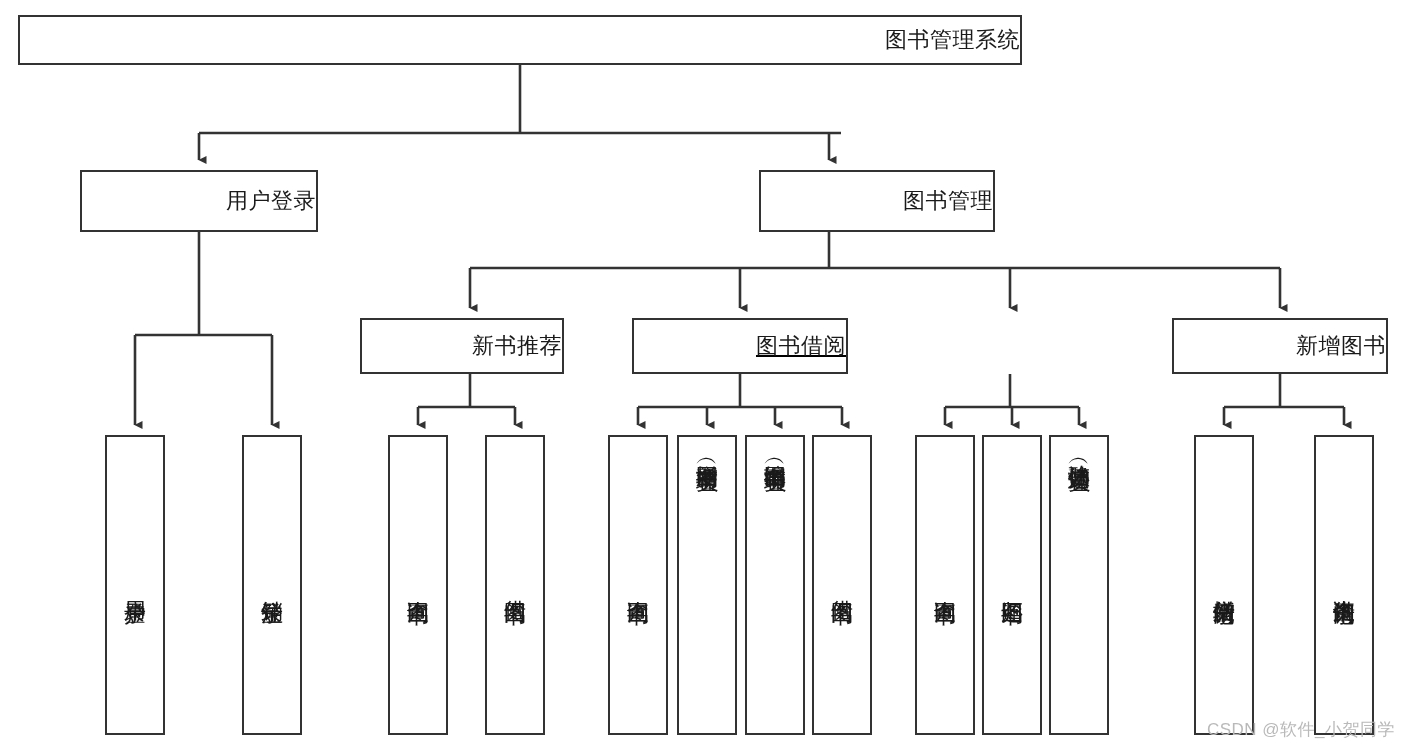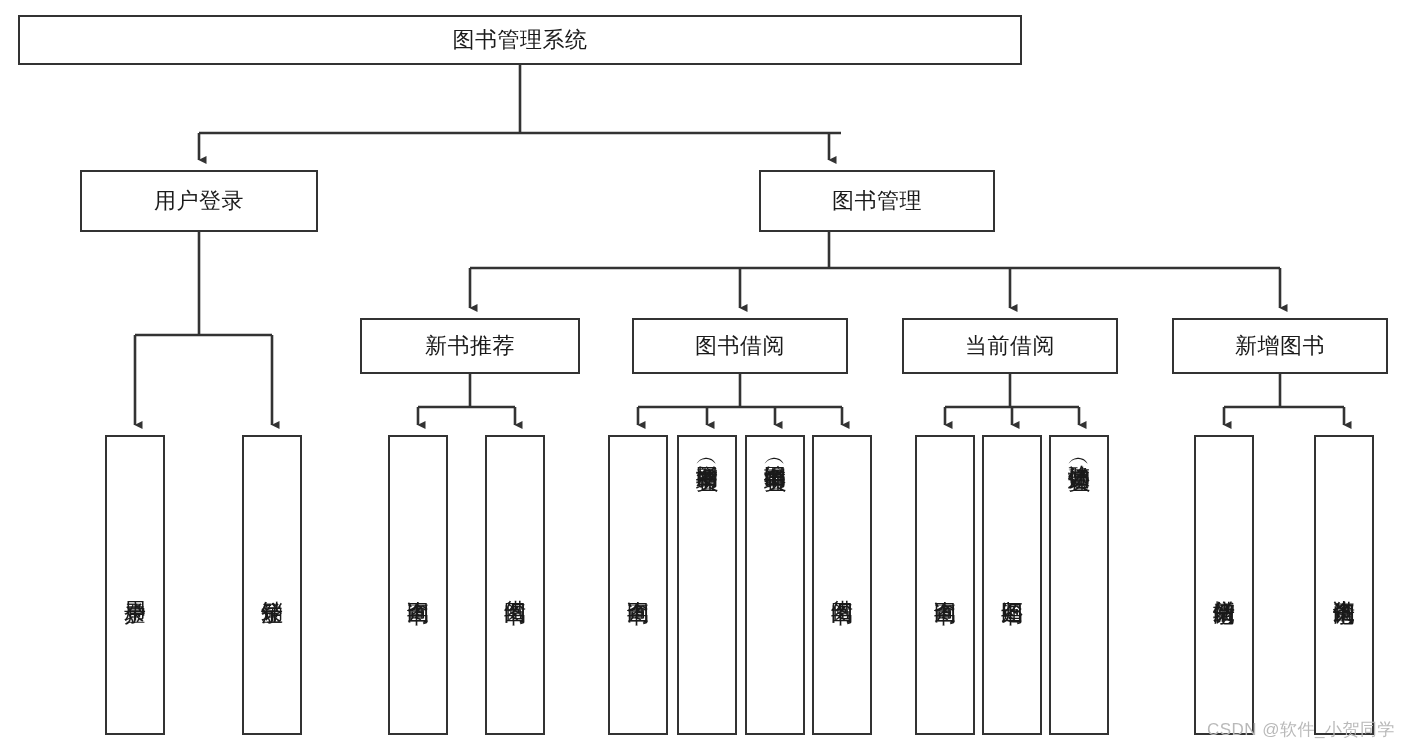--- a/index.html
+++ b/index.html
@@ -21,21 +21,21 @@
     width: 1405px;
     height: 747px;
   }
   .node-box {
     position: absolute;
     box-sizing: border-box;
     border: 2px solid #333333;
     background: #ffffff;
     display: flex;
     align-items: center;
-    justify-content: center;
+    justify-content: flex-end;
   }
   .node-label-h {
     font-size: 22px;
     color: #1a1a1a;
     line-height: 1.1;
     white-space: nowrap;
     letter-spacing: 0.5px;
   }
   .node-label-v {
     writing-mode: vertical-rl;
@@ -133,28 +133,25 @@
     <span class="node-label-h">图书管理系统</span>
   </div>
 
   <div class="node-box" style="left:80px; top:170px; width:238px; height:62px;">
     <span class="node-label-h">用户登录</span>
   </div>
   <div class="node-box" style="left:711px; top:170px; width:236px; height:62px;margin-left:48px;">
     <span class="node-label-h">图书管理</span>
   </div>
 
-  <div class="node-box" style="left:360px; top:318px; width:220px; height:56px;">
+  <div class="node-box" style="left:360px; top:318px; width:204px; height:56px;">
     <span class="node-label-h">新书推荐</span>
   </div>
-  <div class="node-box" style="left:632px; top:318px; width:216px; height:56px;">
+  <div class="node-box" style="left:632px; top:318px; width:216px; height:56px;text-decoration:underline;">
     <span class="node-label-h">图书借阅</span>
-  </div>
-  <div class="node-box" style="left:902px; top:318px; width:216px; height:56px;">
-    <span class="node-label-h">当前借阅</span>
   </div>
   <div class="node-box" style="left:1172px; top:318px; width:216px; height:56px;">
     <span class="node-label-h">新增图书</span>
   </div>
 
   <div class="node-box leaf-box center-v" style="left:105px; top:435px; width:60px; height:300px;">
     <span class="node-label-v">用户登录</span>
   </div>
   <div class="node-box leaf-box center-v" style="left:242px; top:435px; width:60px; height:300px;">
     <span class="node-label-v">注销登录</span>

